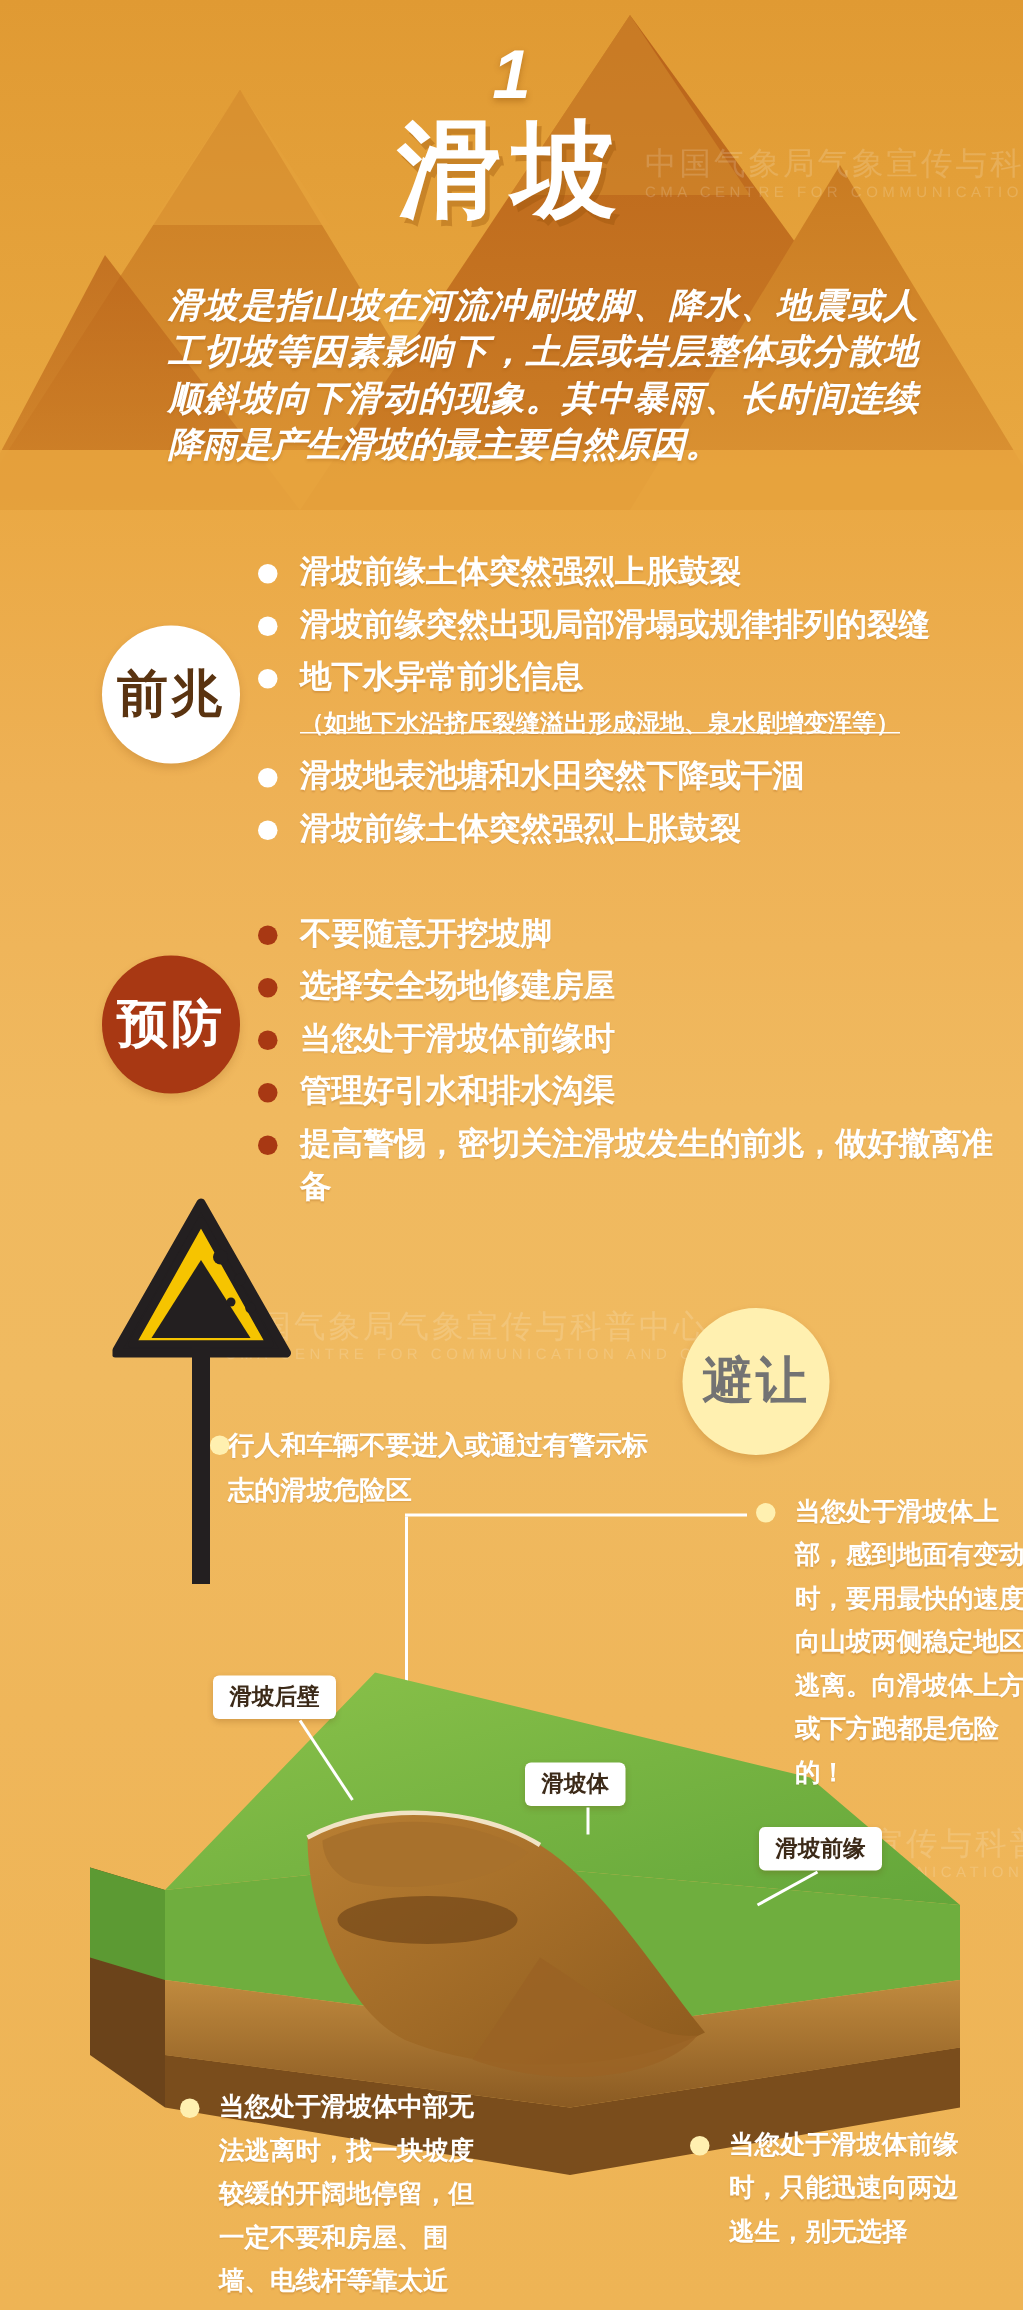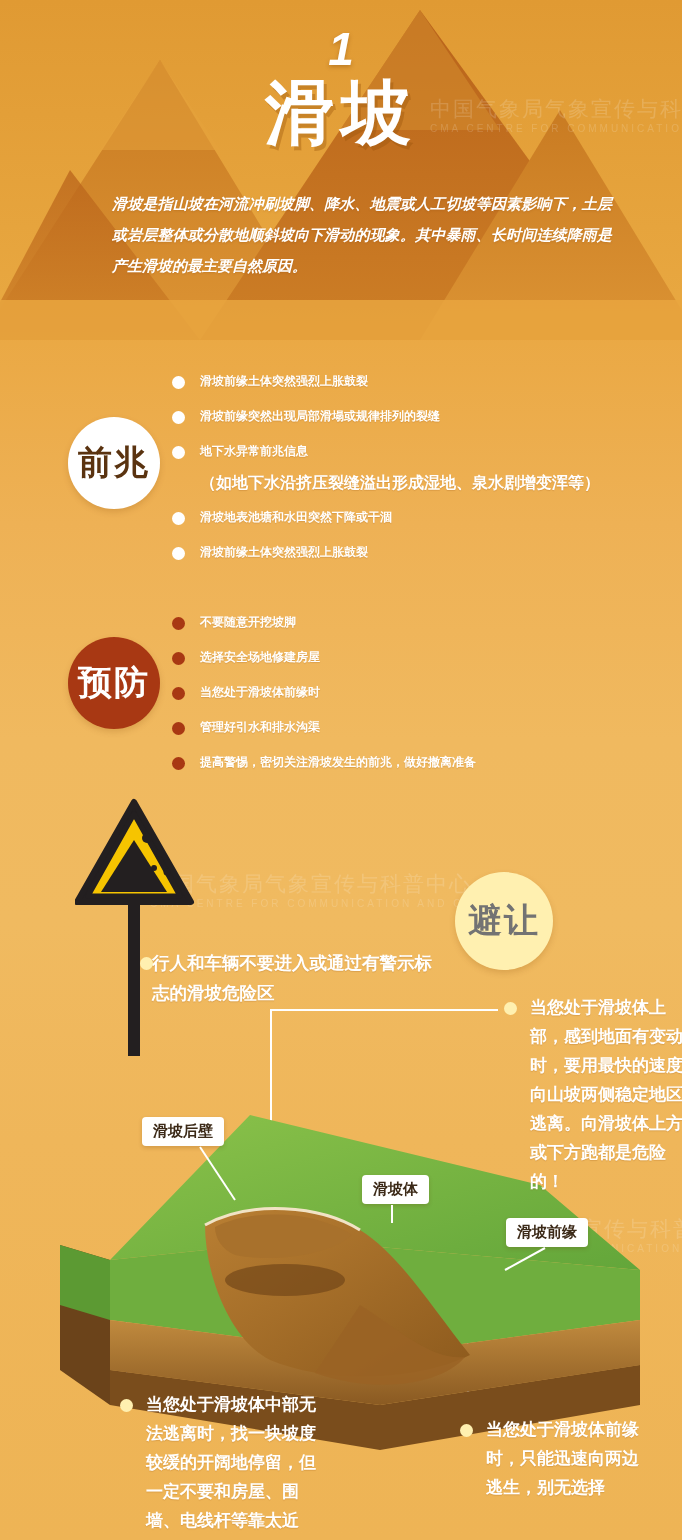--- a/index.html
+++ b/index.html
@@ -71,21 +71,21 @@
     text-shadow: 3px 4px 0 rgba(150,80,10,.35);
   }
 
   
   .intro {
     position: absolute;
     left: 112px;
     top: 188px;
     width: 500px;
     color: #ffffff;
-    font-size: 15px;
+    font-size: 23px;
     line-height: 31px;
     font-style: italic;
     font-weight: bold;
     text-shadow: 0 1px 2px rgba(140,70,10,.25);
     text-align: justify;
   }
 
   
   .badge {
     position: absolute;
@@ -122,38 +122,39 @@
     left: 172px;
     width: 490px;
   }
   .list-omen { top: 367px; }
   .list-prevent { top: 608px; }
 
   .li {
     position: relative;
     padding-left: 28px;
     color: #ffffff;
-    font-size: 12px;
+    font-size: 21px;
     line-height: 29px;
     margin-bottom: 6px;
     font-weight: bold;
     text-shadow: 0 1px 1px rgba(140,70,10,.2);
   }
   .li .dot {
     position: absolute;
     left: 0; top: 9px;
     width: 13px; height: 13px;
     border-radius: 50%;
   }
   .dot-white { background: #ffffff; }
   .dot-red { background: #a83813; }
   .li.sub {
     padding-left: 28px;
     font-size: 16px;
     margin-top: -4px;
+    text-decoration: underline;
   }
 
   
   .sign {
     position: absolute;
     left: 75px;
     top: 798px;
     width: 120px;
     height: 200px;
   }
@@ -218,21 +219,21 @@
     background: #ffffff;
     color: #3c2a18;
     font-size: 15px;
     font-weight: bold;
     padding: 5px 11px;
     border-radius: 4px;
     box-shadow: 0 2px 4px rgba(100,50,0,.2);
     white-space: nowrap;
   }
   .tag-back  { left: 142px; top: 142px; font-family: Liberation Serif, serif; }
-  .tag-body  { left: 350px; top: 200px; margin-left: 12px; }
+  .tag-body  { left: 350px; top: 200px; }
   .tag-front { left: 506px; top: 243px; }
 
   .leader { position: absolute; background: #ffffff; }
 </style>
 </head>
 <body>
 
 <div class="page">
 
   <div class="hero">

